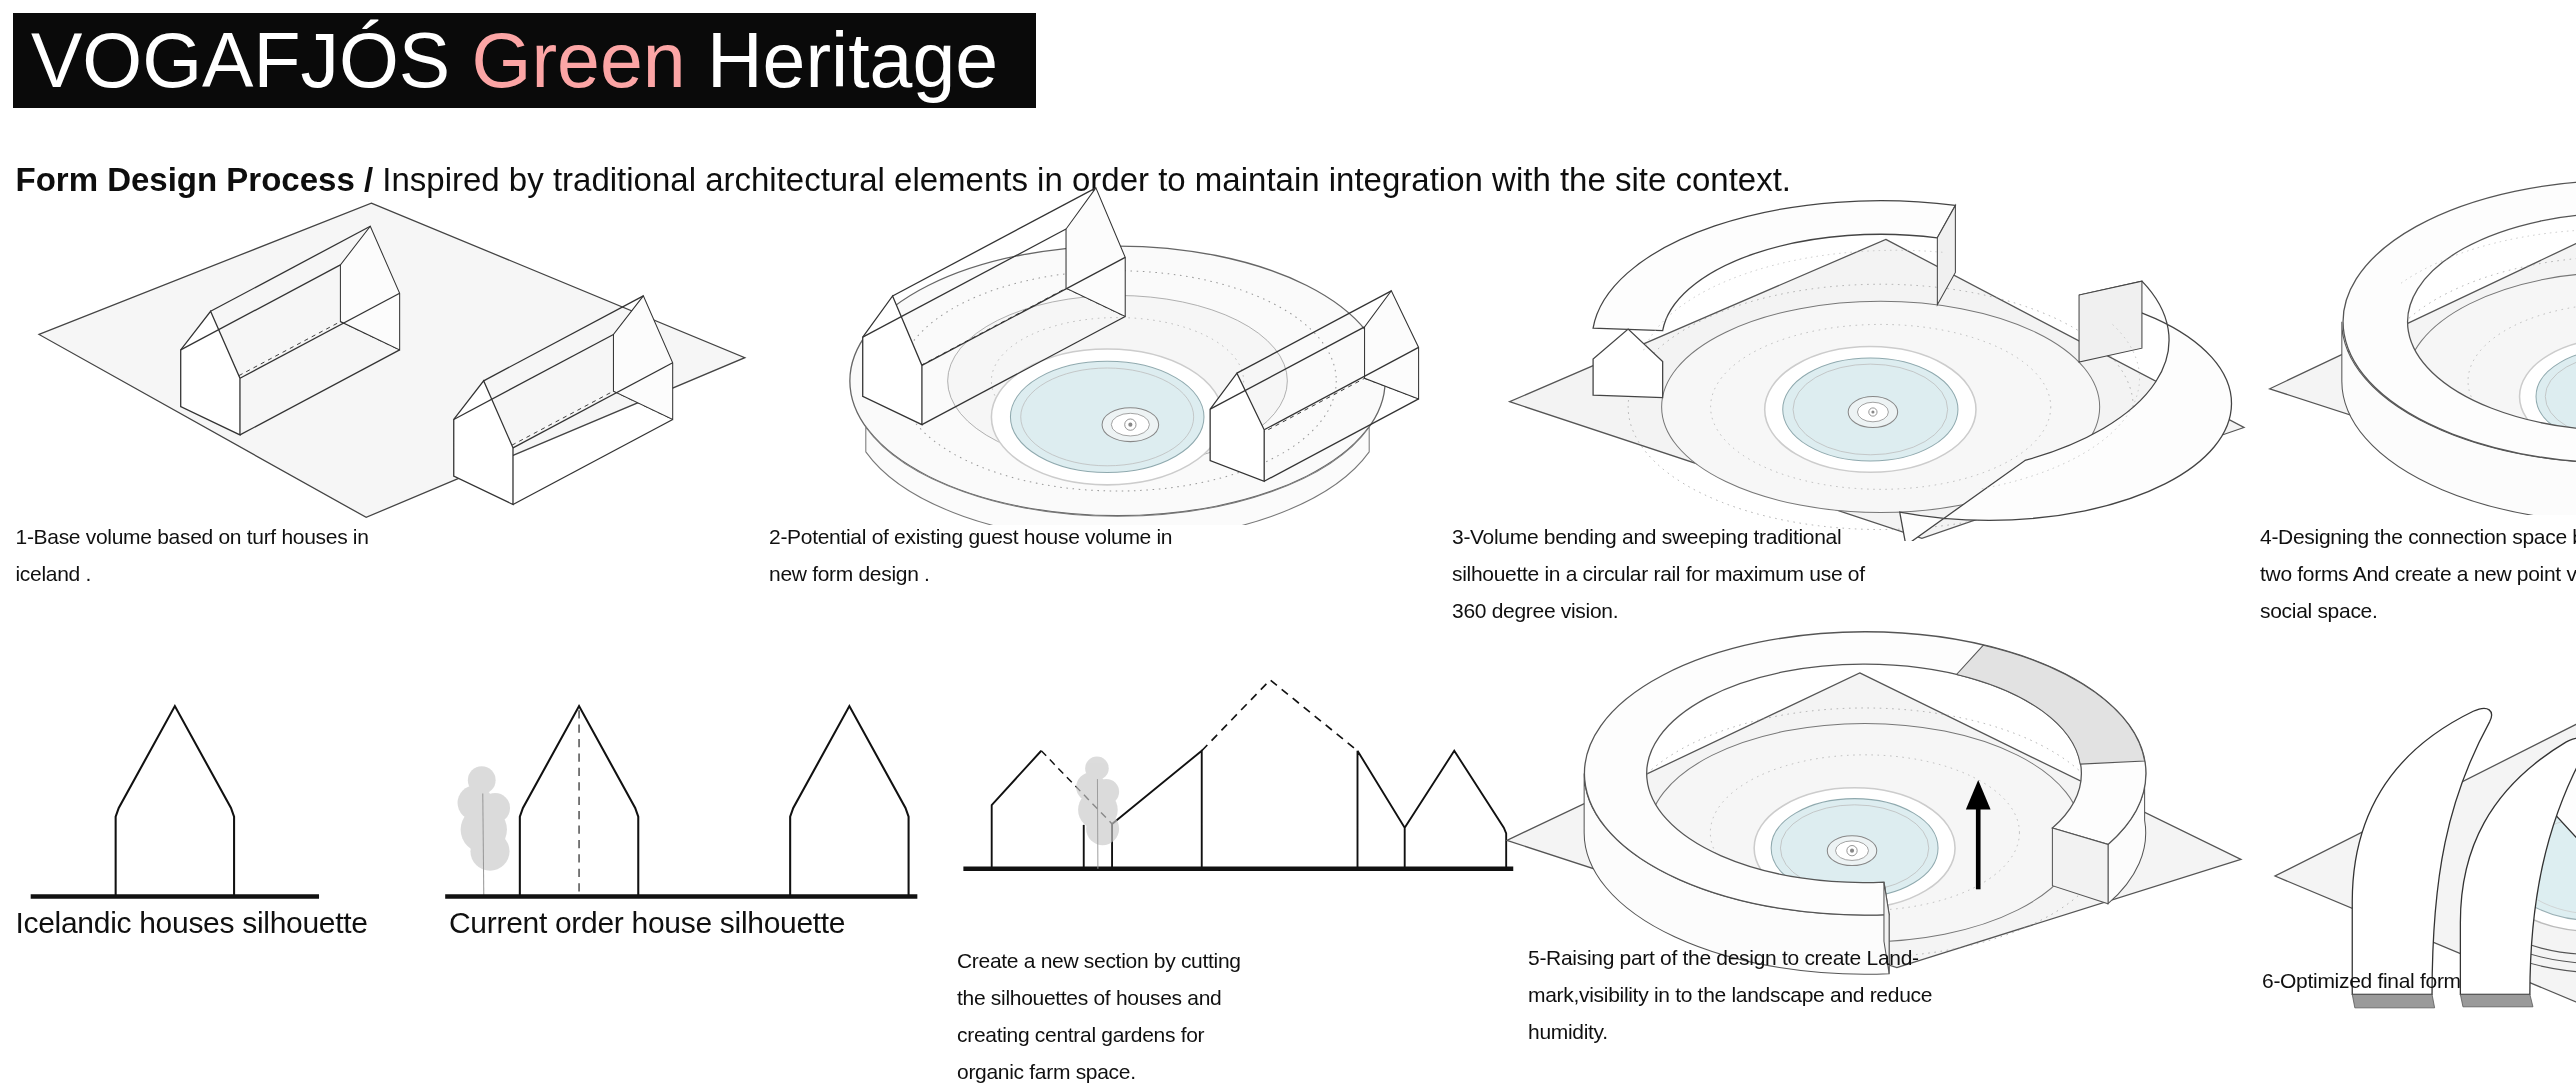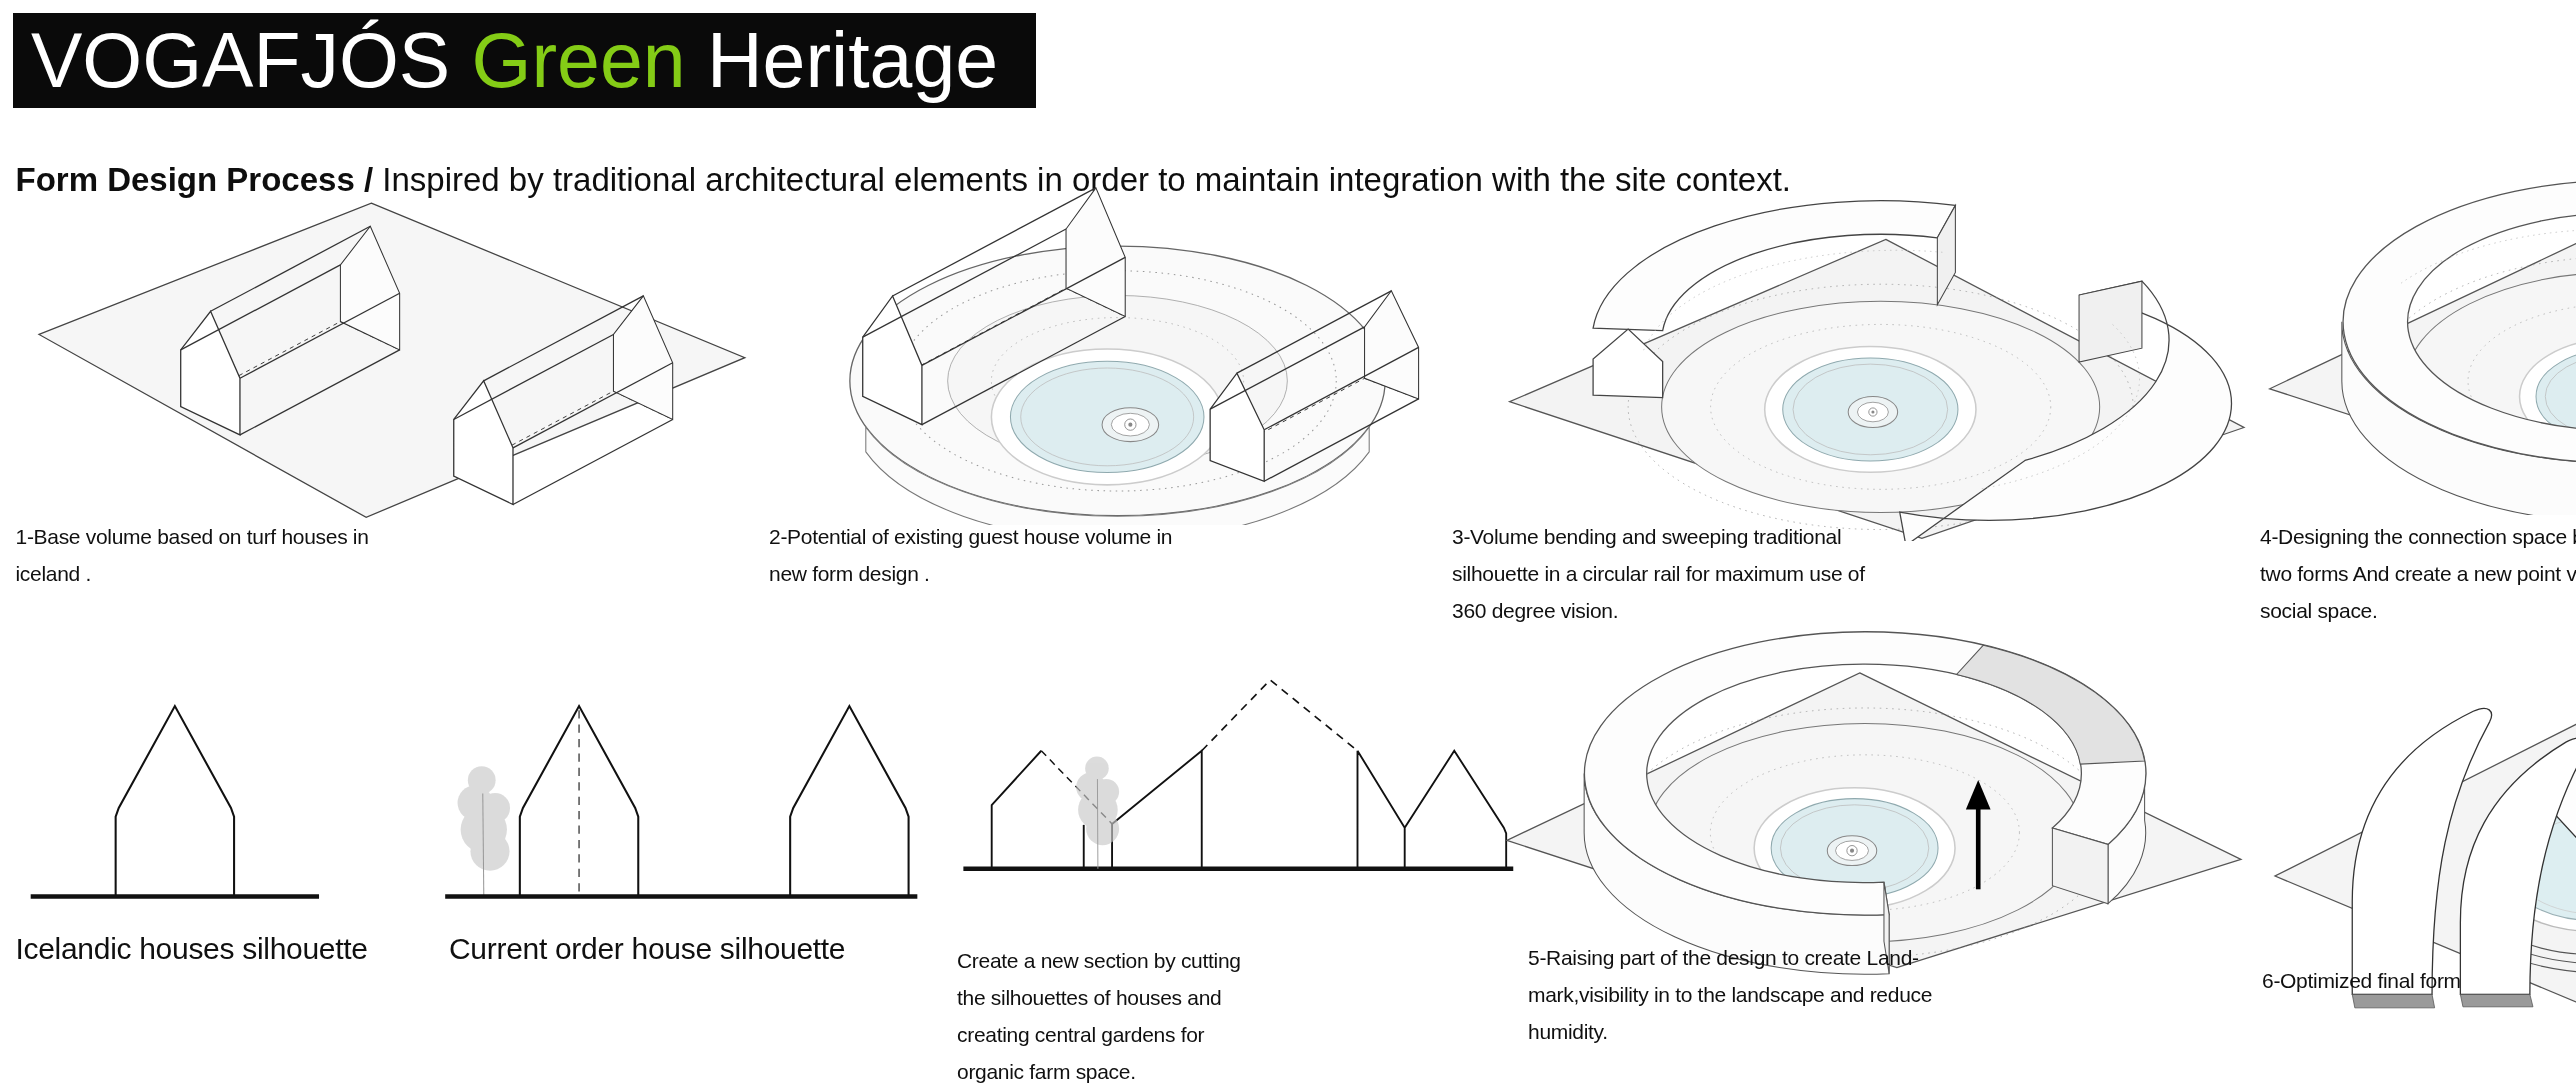--- a/index.html
+++ b/index.html
@@ -9,30 +9,30 @@
   }
   .abs{position:absolute;}
   .banner{
     left:13.4px;top:13.4px;width:1023px;height:95px;background:#0a0a0a;
     display:flex;align-items:center;padding-left:17.5px;box-sizing:border-box;
   }
   .banner h1{
     margin:0;font-size:77px;font-weight:400;color:#ffffff;letter-spacing:0px;
     font-family:"Liberation Sans", sans-serif;white-space:nowrap;
   }
-  .banner h1 .green{color:#84cc16;}
+  .banner h1 .green{color:#fca5a5;}
   .subtitle{
     left:15.5px;top:127px;font-size:33px;line-height:1.2;white-space:nowrap;color:#0e0e0e;
   }
   .subtitle b{font-weight:700;}
   .caption{
     font-size:21px;line-height:37px;letter-spacing:-0.3px;color:#101010;
     white-space:pre-line;
   }
-  .sil-label{font-size:30px;letter-spacing:-0.3px;color:#101010;white-space:nowrap;margin-top:26px;}
+  .sil-label{font-size:30px;letter-spacing:-0.3px;color:#101010;white-space:nowrap;}
   svg{display:block;}
   figure{margin:0;}
 </style>
 </head>
 <body>
 
 <header class="abs banner">
   <h1><span>VOGAFJÓS </span><span class="green">Green</span><span> Heritage</span></h1>
 </header>
 

